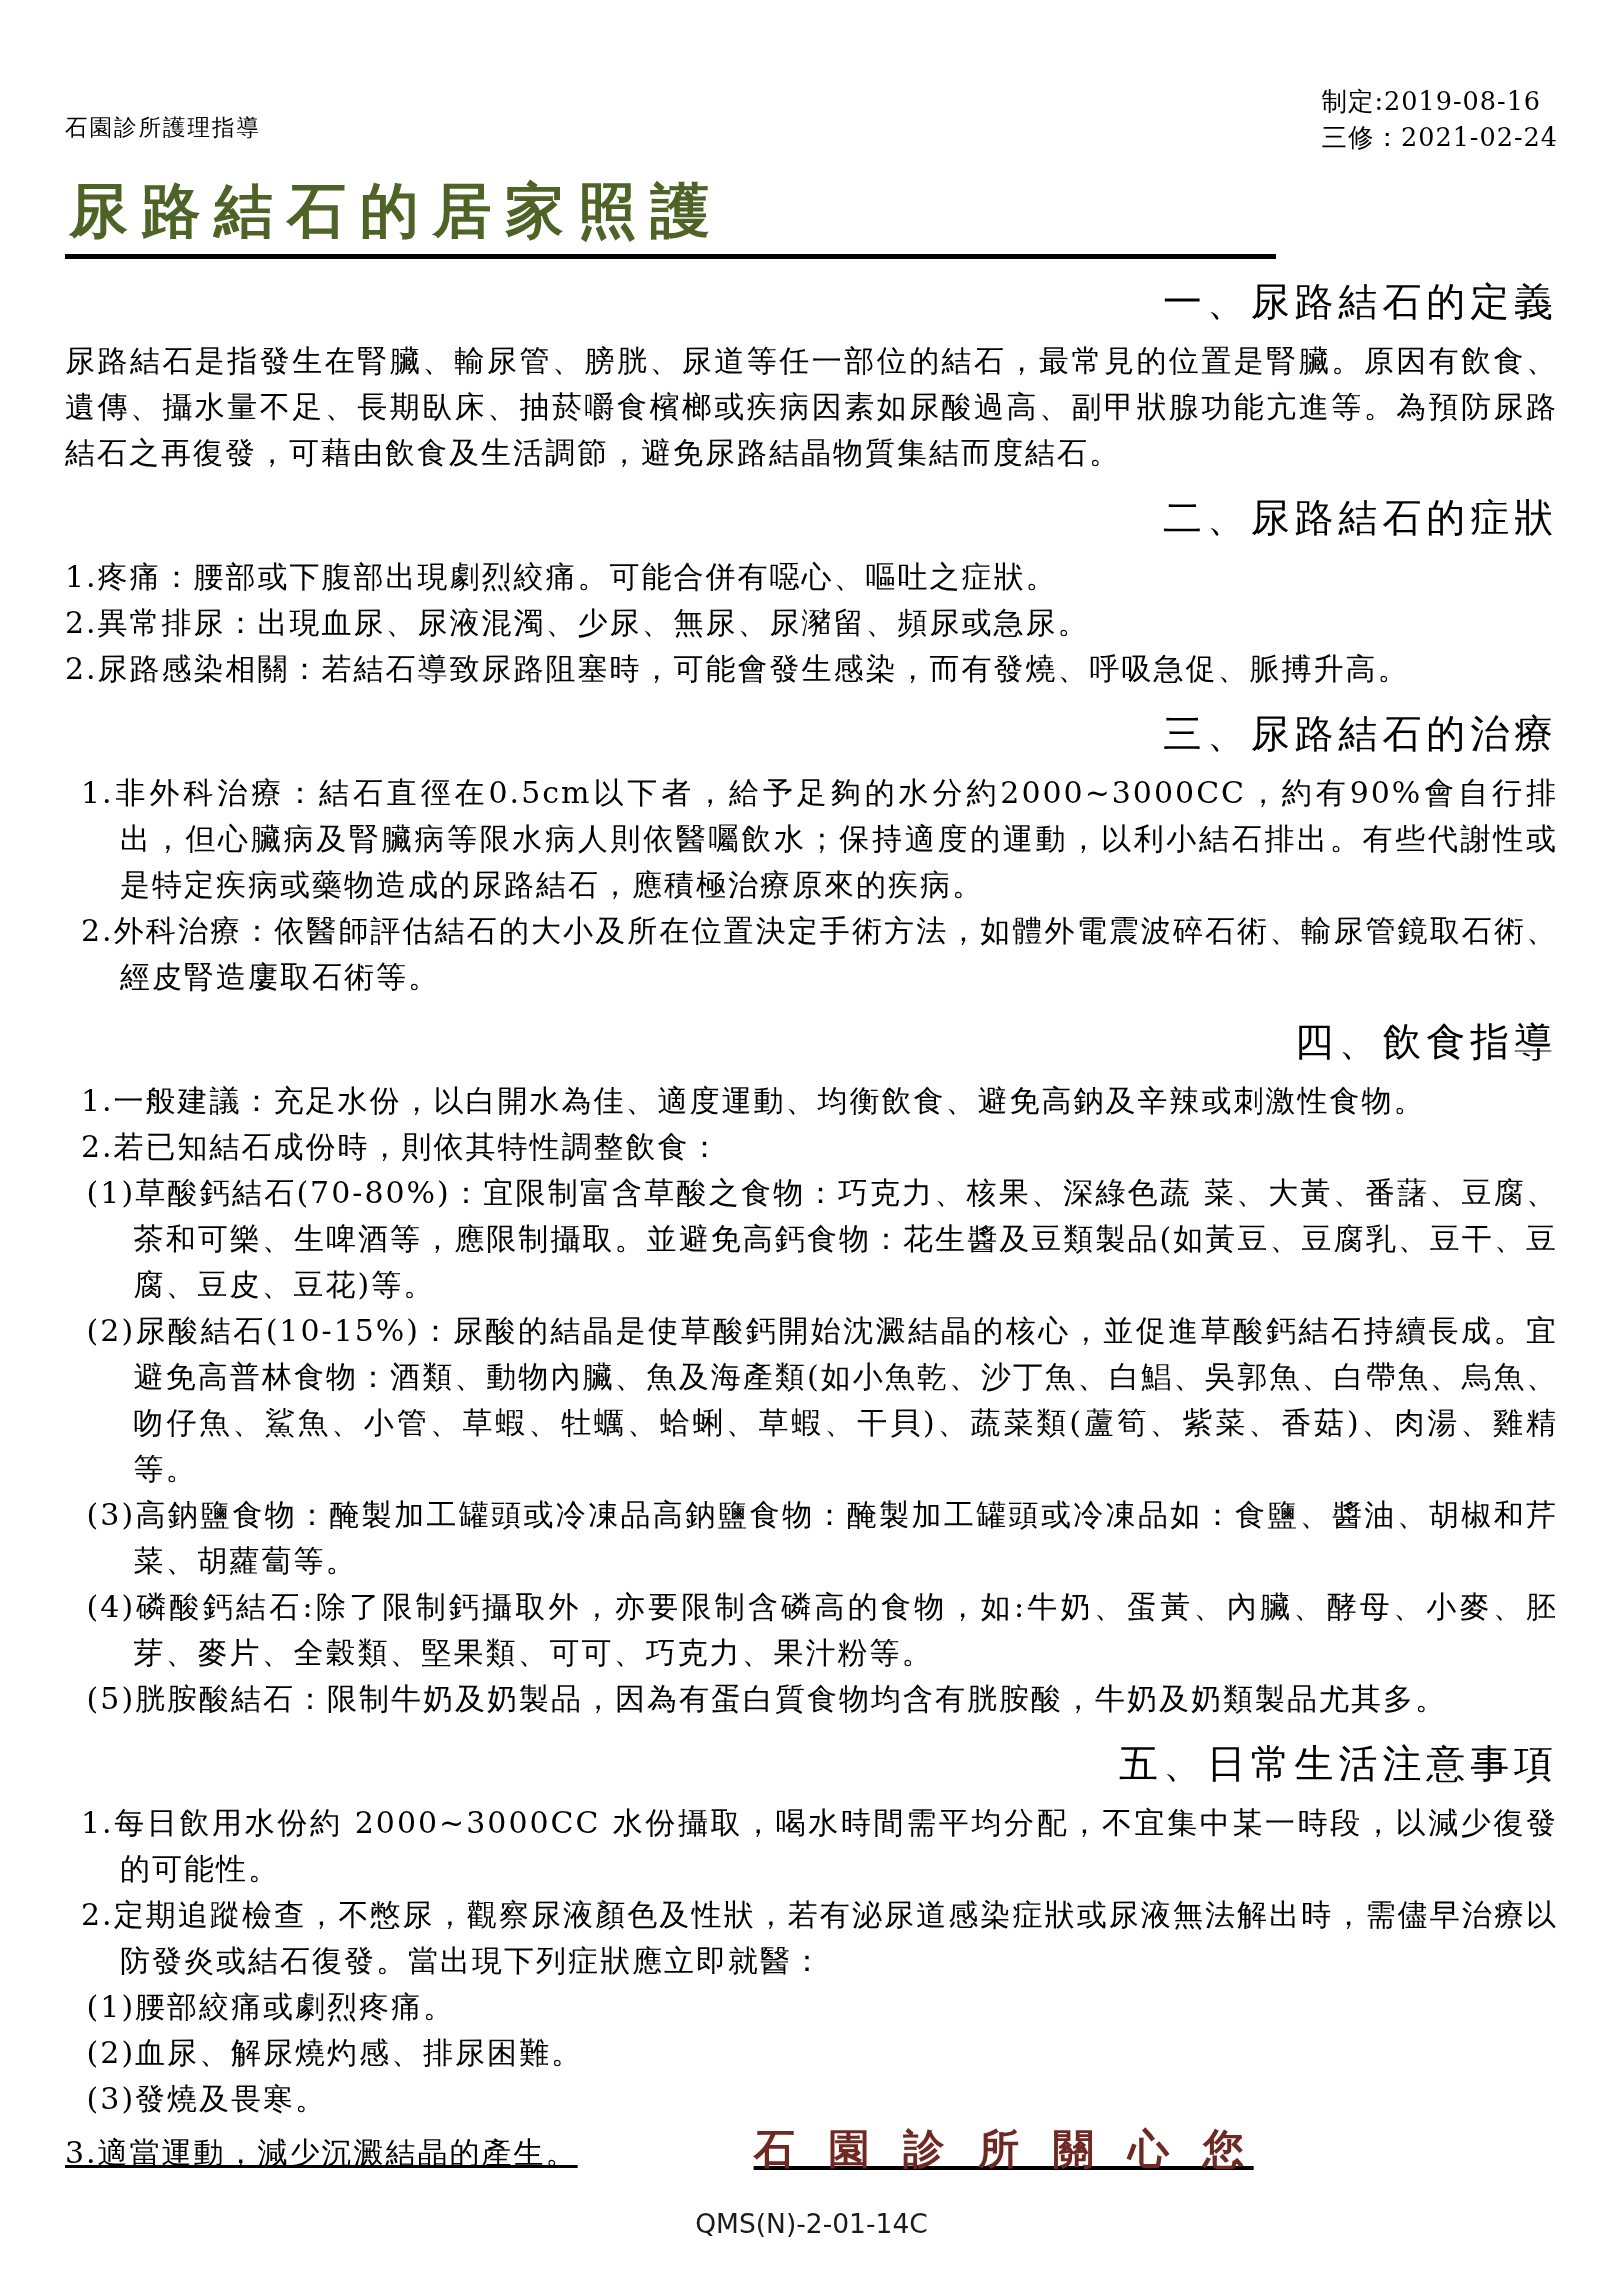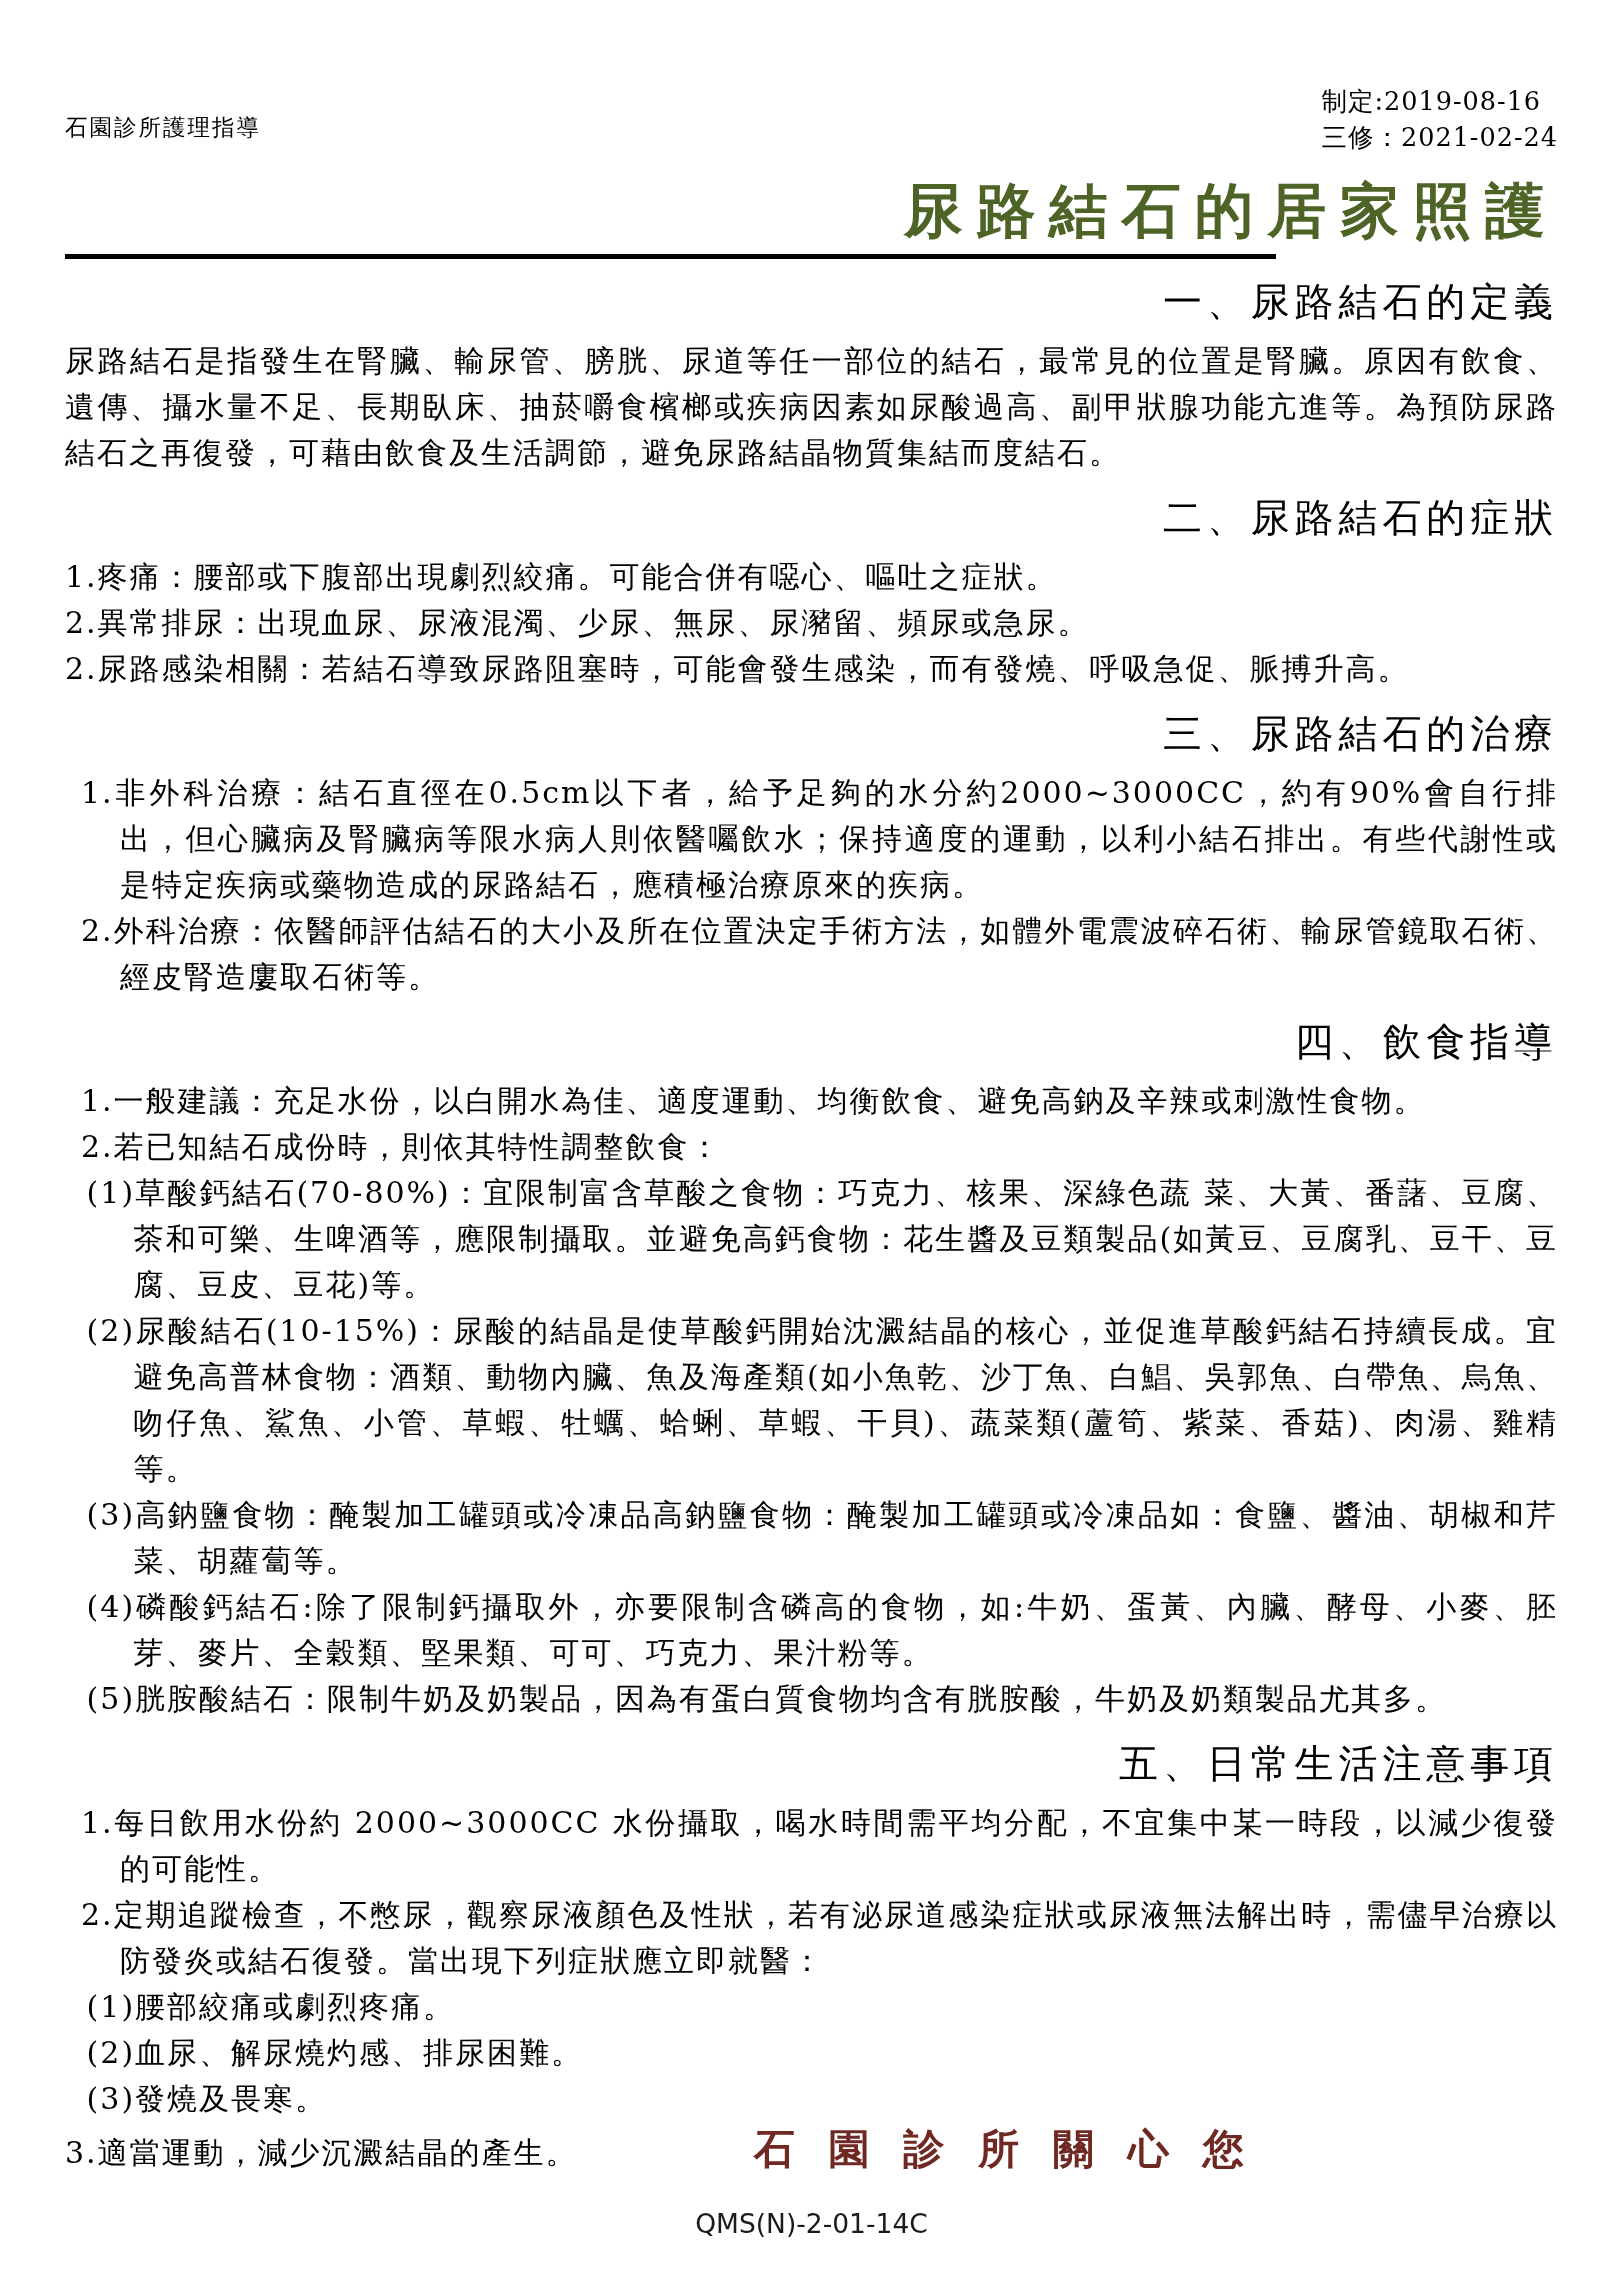--- a/index.html
+++ b/index.html
@@ -17,42 +17,41 @@
   .hdr { display: flex; justify-content: space-between; align-items: center; }
   .hdr-left { font-size: 22.5px; letter-spacing: 2px; padding-top: 15.7px; }
   .hdr-right { font-size: 25.5px; line-height: 1.4; letter-spacing: 1px; }
   .title {
     margin: 23.5px 0 0 3.9px;
     font-size: 59px;
     line-height: 1.1;
     font-weight: 700;
     color: var(--title-color, #4e6326);
     letter-spacing: 13.7px;
-    text-align: right;
   }
   .rule { width: 1211px; height: 5.9px; background: #000; margin-top: 9.8px; }
   .sec-h {
     font-size: 39px;
     font-weight: 400;
     letter-spacing: 4.9px;
     margin: 17.6px 0 9.8px 31px;
     line-height: 1.3;
     text-align: right;
   }
   .body-p, .item, .subitem, .subitem2 {
     font-size: 30px;
     line-height: 46px;
     letter-spacing: 2px;
     text-align: justify;
     margin: 0;
   }
   .hang { padding-left: 39px; text-indent: -39px; margin-left: 16px; }
   .subitem { margin-left: 21.6px; padding-left: 47px; text-indent: -47px; }
   .subitem2 { margin-left: 21.6px; }
-  .final-row { display: flex; align-items: baseline; }
+  .final-row { display: flex; align-items: baseline; text-decoration: underline; }
   .slogan {
     font-size: 41px;
     font-weight: 700;
     color: var(--slogan-color, #6f2822);
     letter-spacing: 9.8px;
     margin-left: 176px;
     white-space: nowrap;
   }
   .doc-code {
     font-family: "DejaVu Sans", "Liberation Sans", sans-serif;

